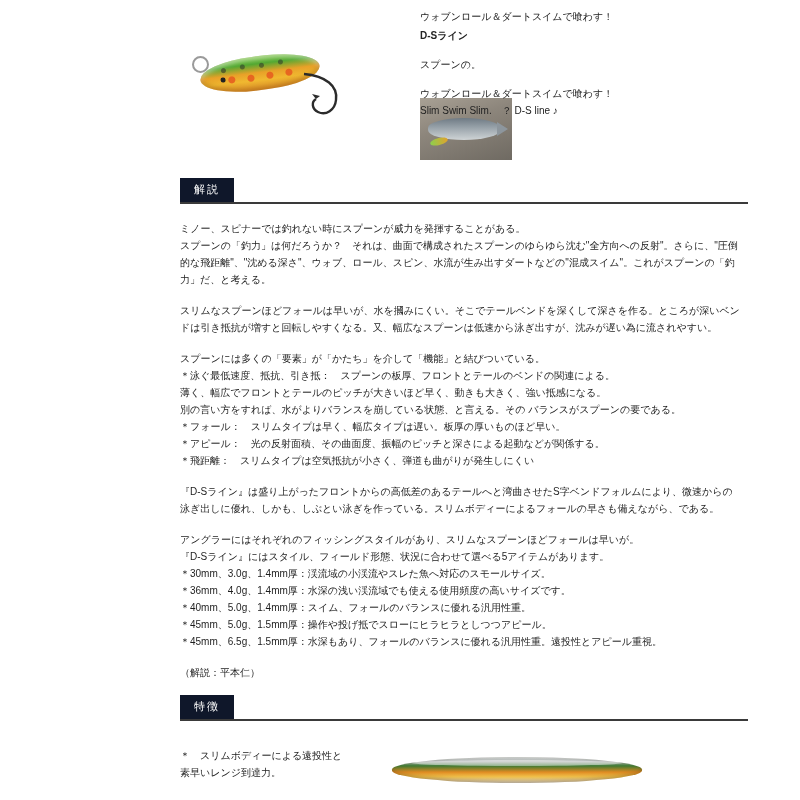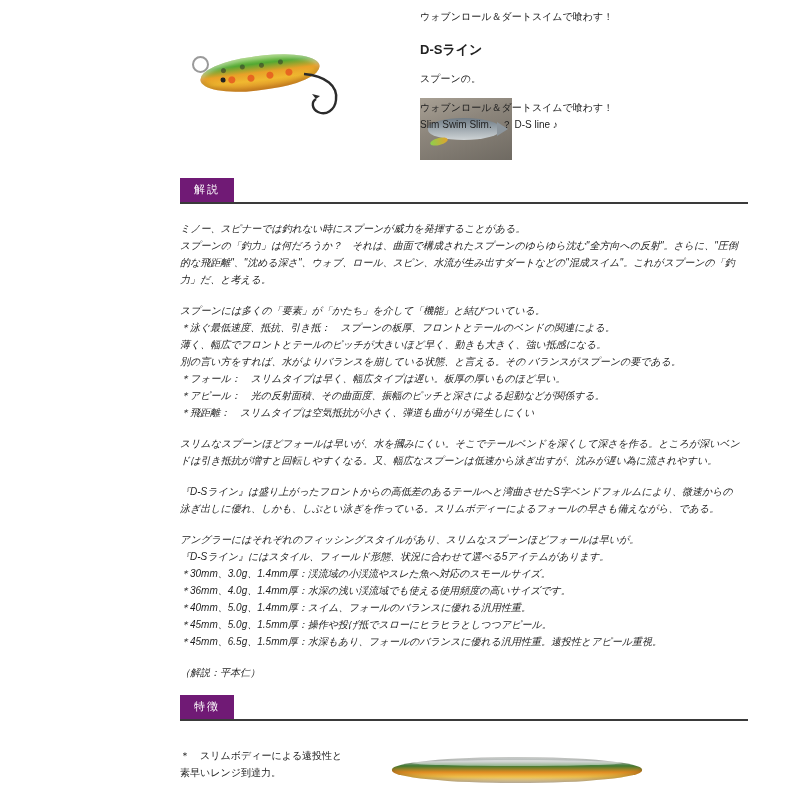--- a/index.html
+++ b/index.html
@@ -129,63 +129,62 @@
     left: 420px;
     top: 8px;
     width: 330px;
     font-size: 10px;
     line-height: 17px;
     color: #222;
   }
   .top-text .lead { font-size: 10px; }
   .top-text .model {
     font-weight: bold;
-    font-size: 13px;
-    margin-top: 16px;
+    font-size: 10px;
+    margin-top: 2px;
   }
   .top-text .devline { margin-top: 12px; }
   .top-text .tagline { margin-top: 12px; }
   .top-text .tagline2 { margin-top: 0px; }
 
   
   .section {
     position: relative;
     padding: 0 0 0 0;
   }
   .sec-head {
     position: relative;
     height: 26px;
     margin: 0 52px 0 180px;
   }
   .sec-head .tab {
     position: absolute;
     left: 0;
     top: 0;
-    background: #701a75;
+    background: #0f172a;
     color: #ffffff;
     font-size: 11px;
     letter-spacing: 2px;
     padding: 4px 14px 5px 14px;
   }
   .sec-head .rule {
     position: absolute;
     left: 0;
     right: 0;
     bottom: 0;
     height: 2px;
     background: #3a3a3a;
   }
 
   
   .body-text {
     margin: 16px 60px 0 180px;
     font-size: 10px;
     line-height: 17px;
     color: #1d1d1d;
-    font-style: italic;
   }
   .body-text p {
     margin: 0 0 14px 0;
   }
 
   
   .features {
     position: relative;
     margin-top: 10px;
     height: 216px;
@@ -265,32 +264,32 @@
       <div class="tab">解説</div>
       <div class="rule"></div>
     </div>
 
     <div class="body-text">
       <p>
         <span>ミノー、スピナーでは釣れない時にスプーンが威力を発揮することがある。</span><br>
         <span>スプーンの「釣力」は何だろうか？　それは、曲面で構成されたスプーンのゆらゆら沈む"全方向への反射"。さらに、"圧倒的な飛距離"、"沈める深さ"、ウォブ、ロール、スピン、水流が生み出すダートなどの"混成スイム"。これがスプーンの「釣力」だ、と考える。</span>
       </p>
       <p>
+        <span>スリムなスプーンほどフォールは早いが、水を摑みにくい。そこでテールベンドを深くして深さを作る。ところが深いベンドは引き抵抗が増すと回転しやすくなる。又、幅広なスプーンは低速から泳ぎ出すが、沈みが遅い為に流されやすい。</span>
+      </p>
+      <p>
         <span>スプーンには多くの「要素」が「かたち」を介して「機能」と結びついている。</span><br>
         <span>＊泳ぐ最低速度、抵抗、引き抵：　スプーンの板厚、フロントとテールのベンドの関連による。</span><br>
         <span>薄く、幅広でフロントとテールのピッチが大きいほど早く、動きも大きく、強い抵感になる。</span><br>
         <span>別の言い方をすれば、水がよりバランスを崩している状態、と言える。その バランスがスプーンの要である。</span><br>
         <span>＊フォール：　スリムタイプは早く、幅広タイプは遅い。板厚の厚いものほど早い。</span><br>
         <span>＊アピール：　光の反射面積、その曲面度、振幅のピッチと深さによる起動などが関係する。</span><br>
         <span>＊飛距離：　スリムタイプは空気抵抗が小さく、弾道も曲がりが発生しにくい</span>
       </p>
       <p>
-        <span>スリムなスプーンほどフォールは早いが、水を摑みにくい。そこでテールベンドを深くして深さを作る。ところが深いベンドは引き抵抗が増すと回転しやすくなる。又、幅広なスプーンは低速から泳ぎ出すが、沈みが遅い為に流されやすい。</span>
-      </p>
-      <p>
         <span>『D-Sライン』は盛り上がったフロントからの高低差のあるテールへと湾曲させたS字ベンドフォルムにより、微速からの泳ぎ出しに優れ、しかも、しぶとい泳ぎを作っている。スリムボディーによるフォールの早さも備えながら、である。</span>
       </p>
       <p>
         <span>アングラーにはそれぞれのフィッシングスタイルがあり、スリムなスプーンほどフォールは早いが。</span><br>
         <span>『D-Sライン』にはスタイル、フィールド形態、状況に合わせて選べる5アイテムがあります。</span><br>
         <span>＊30mm、3.0g、1.4mm厚：渓流域の小渓流やスレた魚へ対応のスモールサイズ。</span><br>
         <span>＊36mm、4.0g、1.4mm厚：水深の浅い渓流域でも使える使用頻度の高いサイズです。</span><br>
         <span>＊40mm、5.0g、1.4mm厚：スイム、フォールのバランスに優れる汎用性重。</span><br>
         <span>＊45mm、5.0g、1.5mm厚：操作や投げ抵でスローにヒラヒラとしつつアピール。</span><br>
         <span>＊45mm、6.5g、1.5mm厚：水深もあり、フォールのバランスに優れる汎用性重。遠投性とアピール重視。</span>

